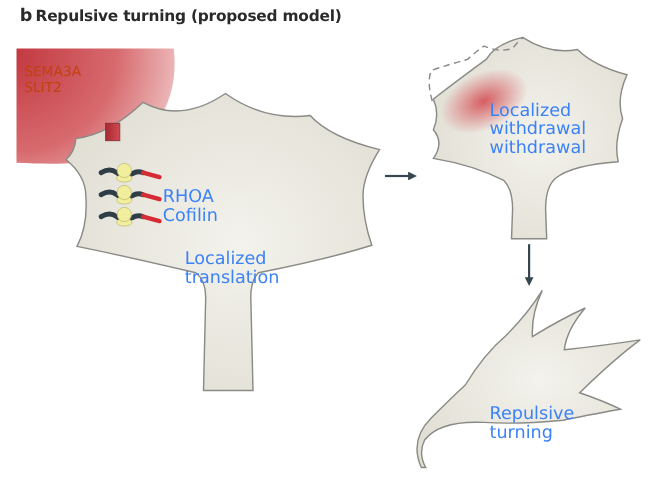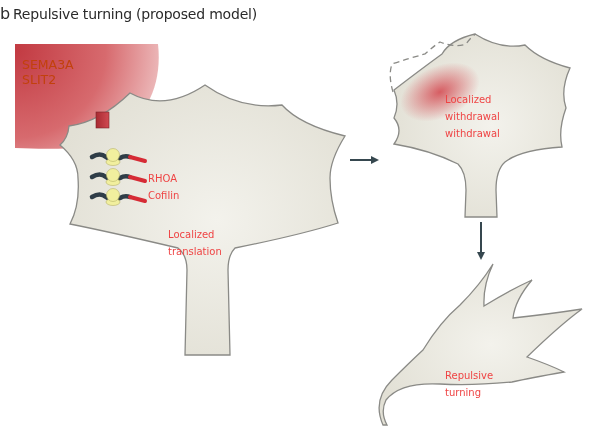--- a/index.html
+++ b/index.html
@@ -1,20 +1,20 @@
 <!DOCTYPE html>
 <html><head>
 <meta charset="utf-8">
 <style>
   html, body { margin:0; padding:0; background:#ffffff; }
   body { width:601px; height:441px; position:relative; overflow:hidden; font-family:"DejaVu Sans", sans-serif; }
-  .title { position:absolute; left:0; top:4px; font-size:14px; font-weight:normal; color:#2a2a2a; white-space:nowrap; letter-spacing:-0.2px; }
+  .title { position:absolute; left:18px; top:4px; font-size:14px; font-weight:bold; color:#2a2a2a; white-space:nowrap; letter-spacing:-0.2px; }
   .title .panel { font-size:16px; margin-right:3px; }
   svg.canvas { position:absolute; left:0; top:0; }
-  .lbl { position:absolute; font-size:10px; color:#ef4444; line-height:17px; white-space:nowrap; }
+  .lbl { position:absolute; font-size:16px; color:#3b82f6; line-height:17px; white-space:nowrap; }
   .lbl.red { color:#c2410c; font-size:12.5px; line-height:15px; }
 </style>
 </head>
 <body>
 
 <div class="title">
   <span class="panel">b</span><span>Repulsive turning (proposed model)</span>
 </div>
 
 <svg class="canvas" width="601" height="441" viewBox="0 0 601 441">

